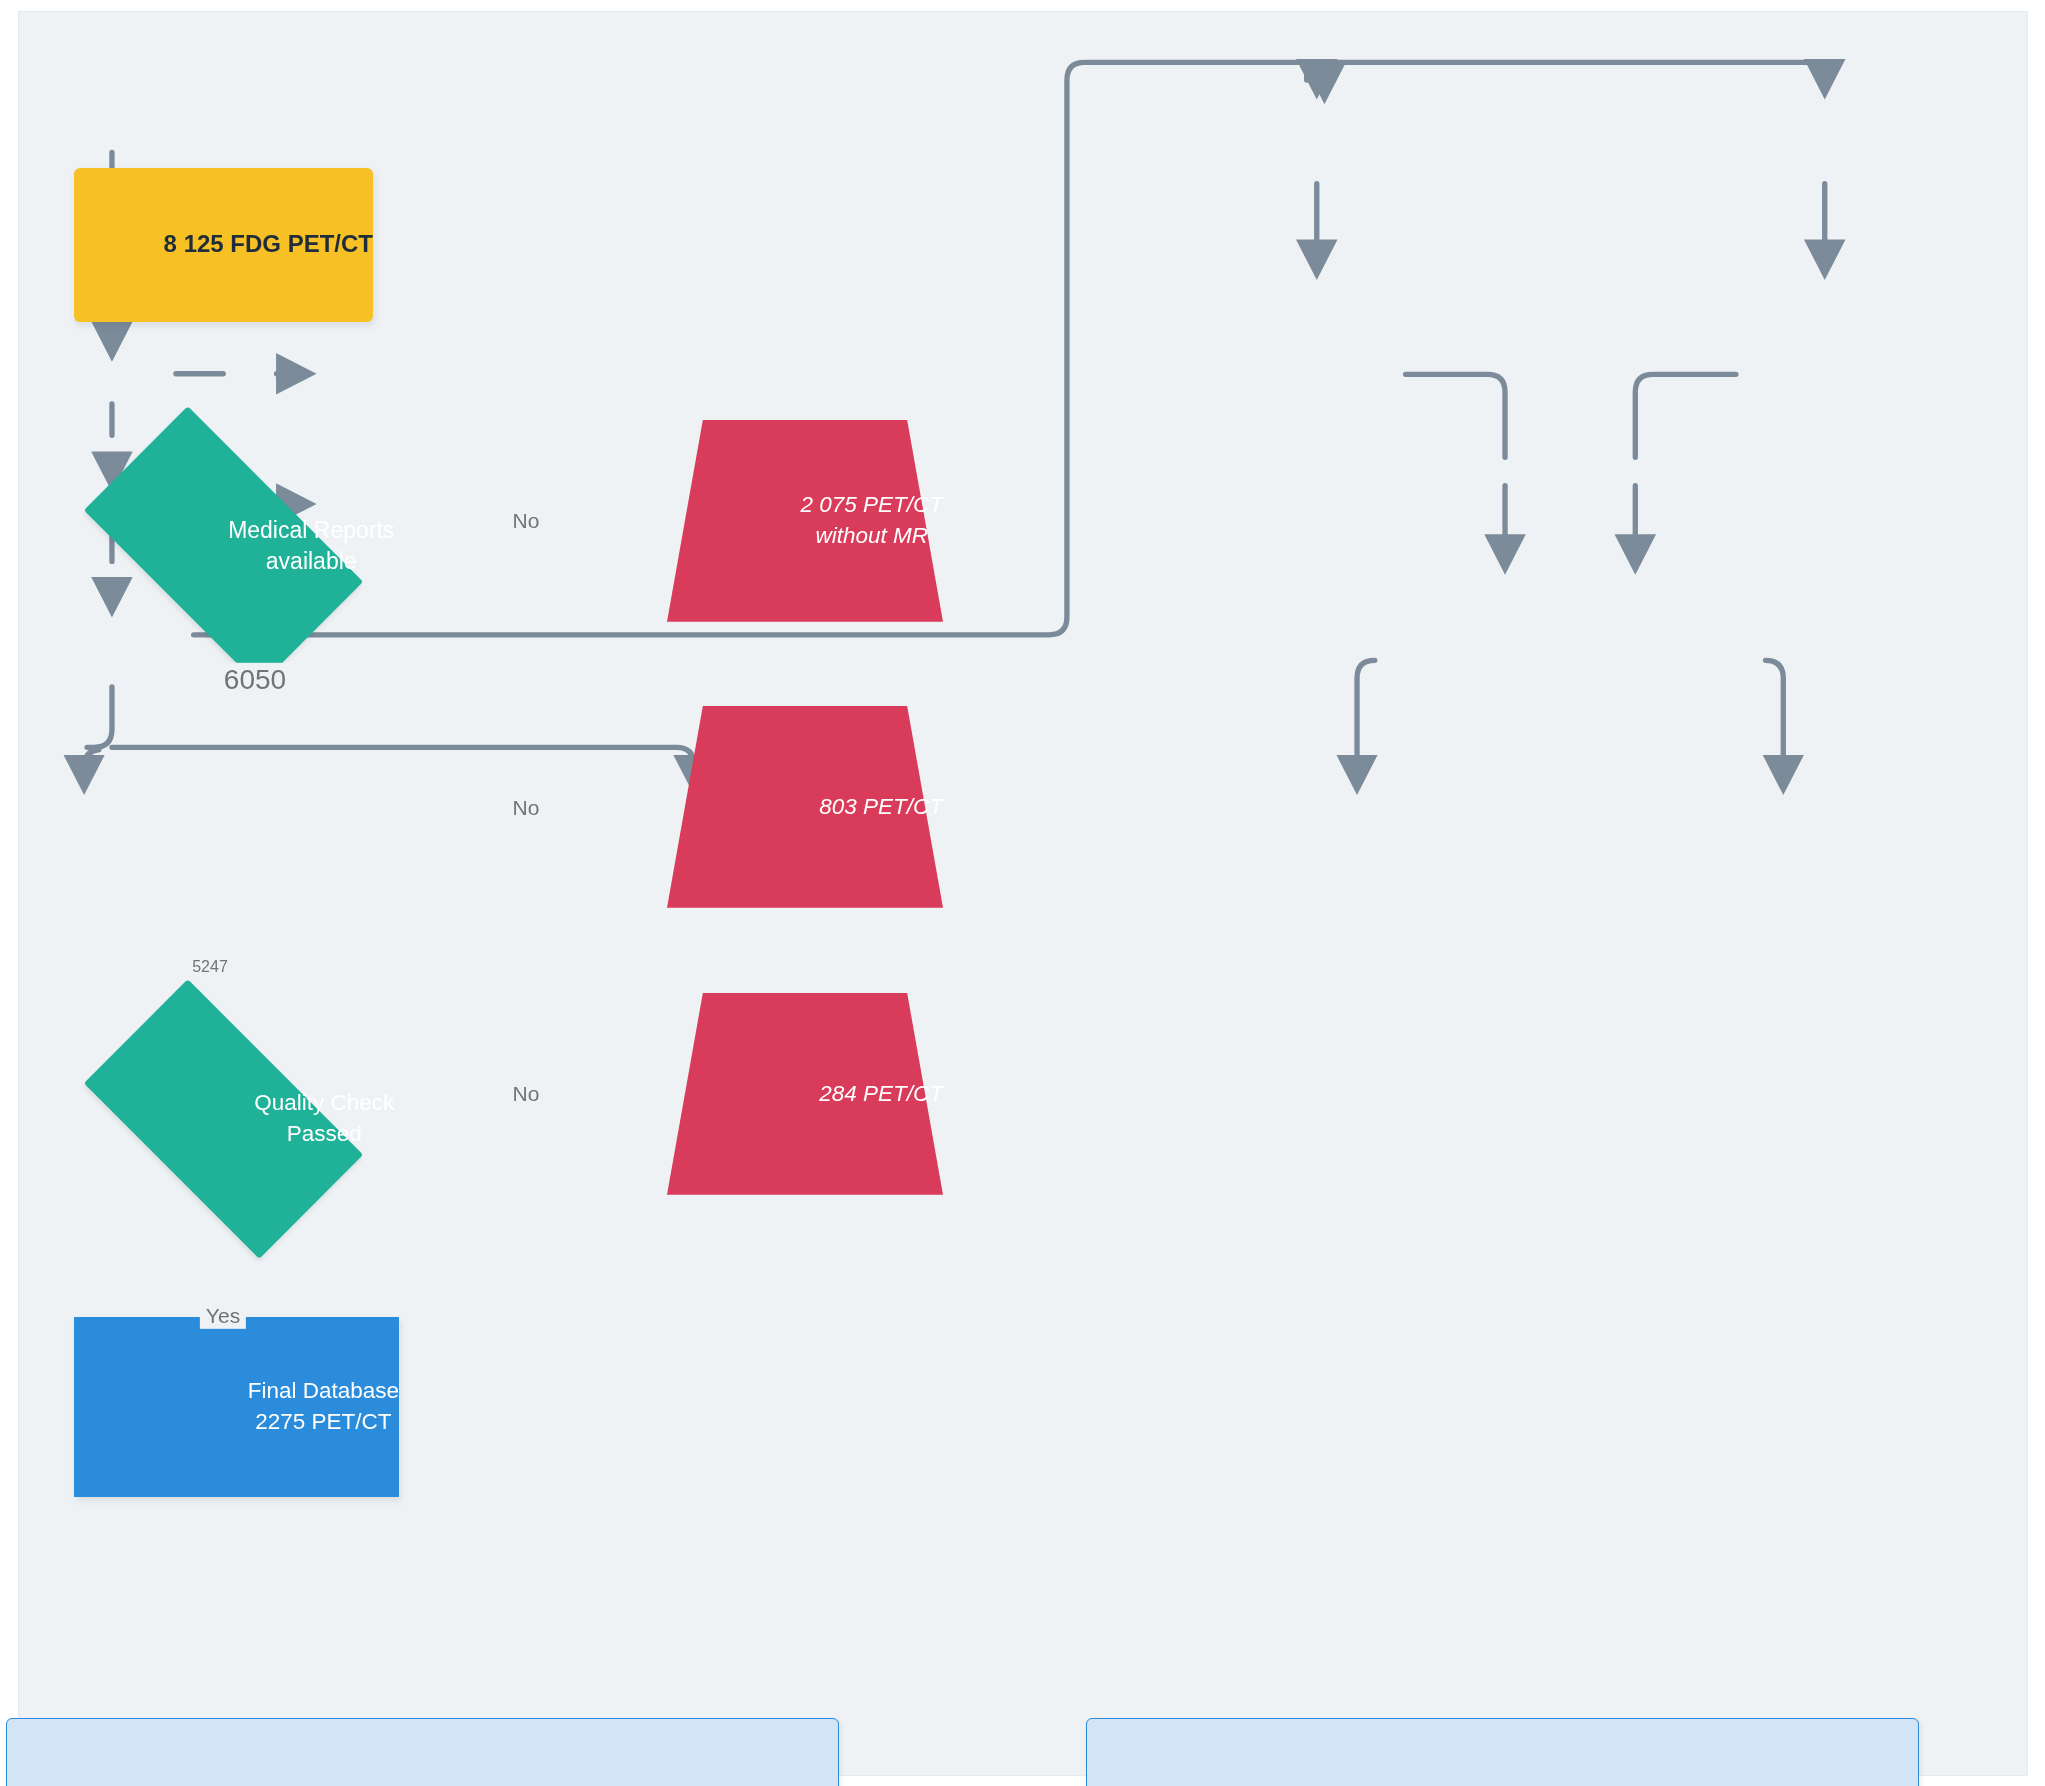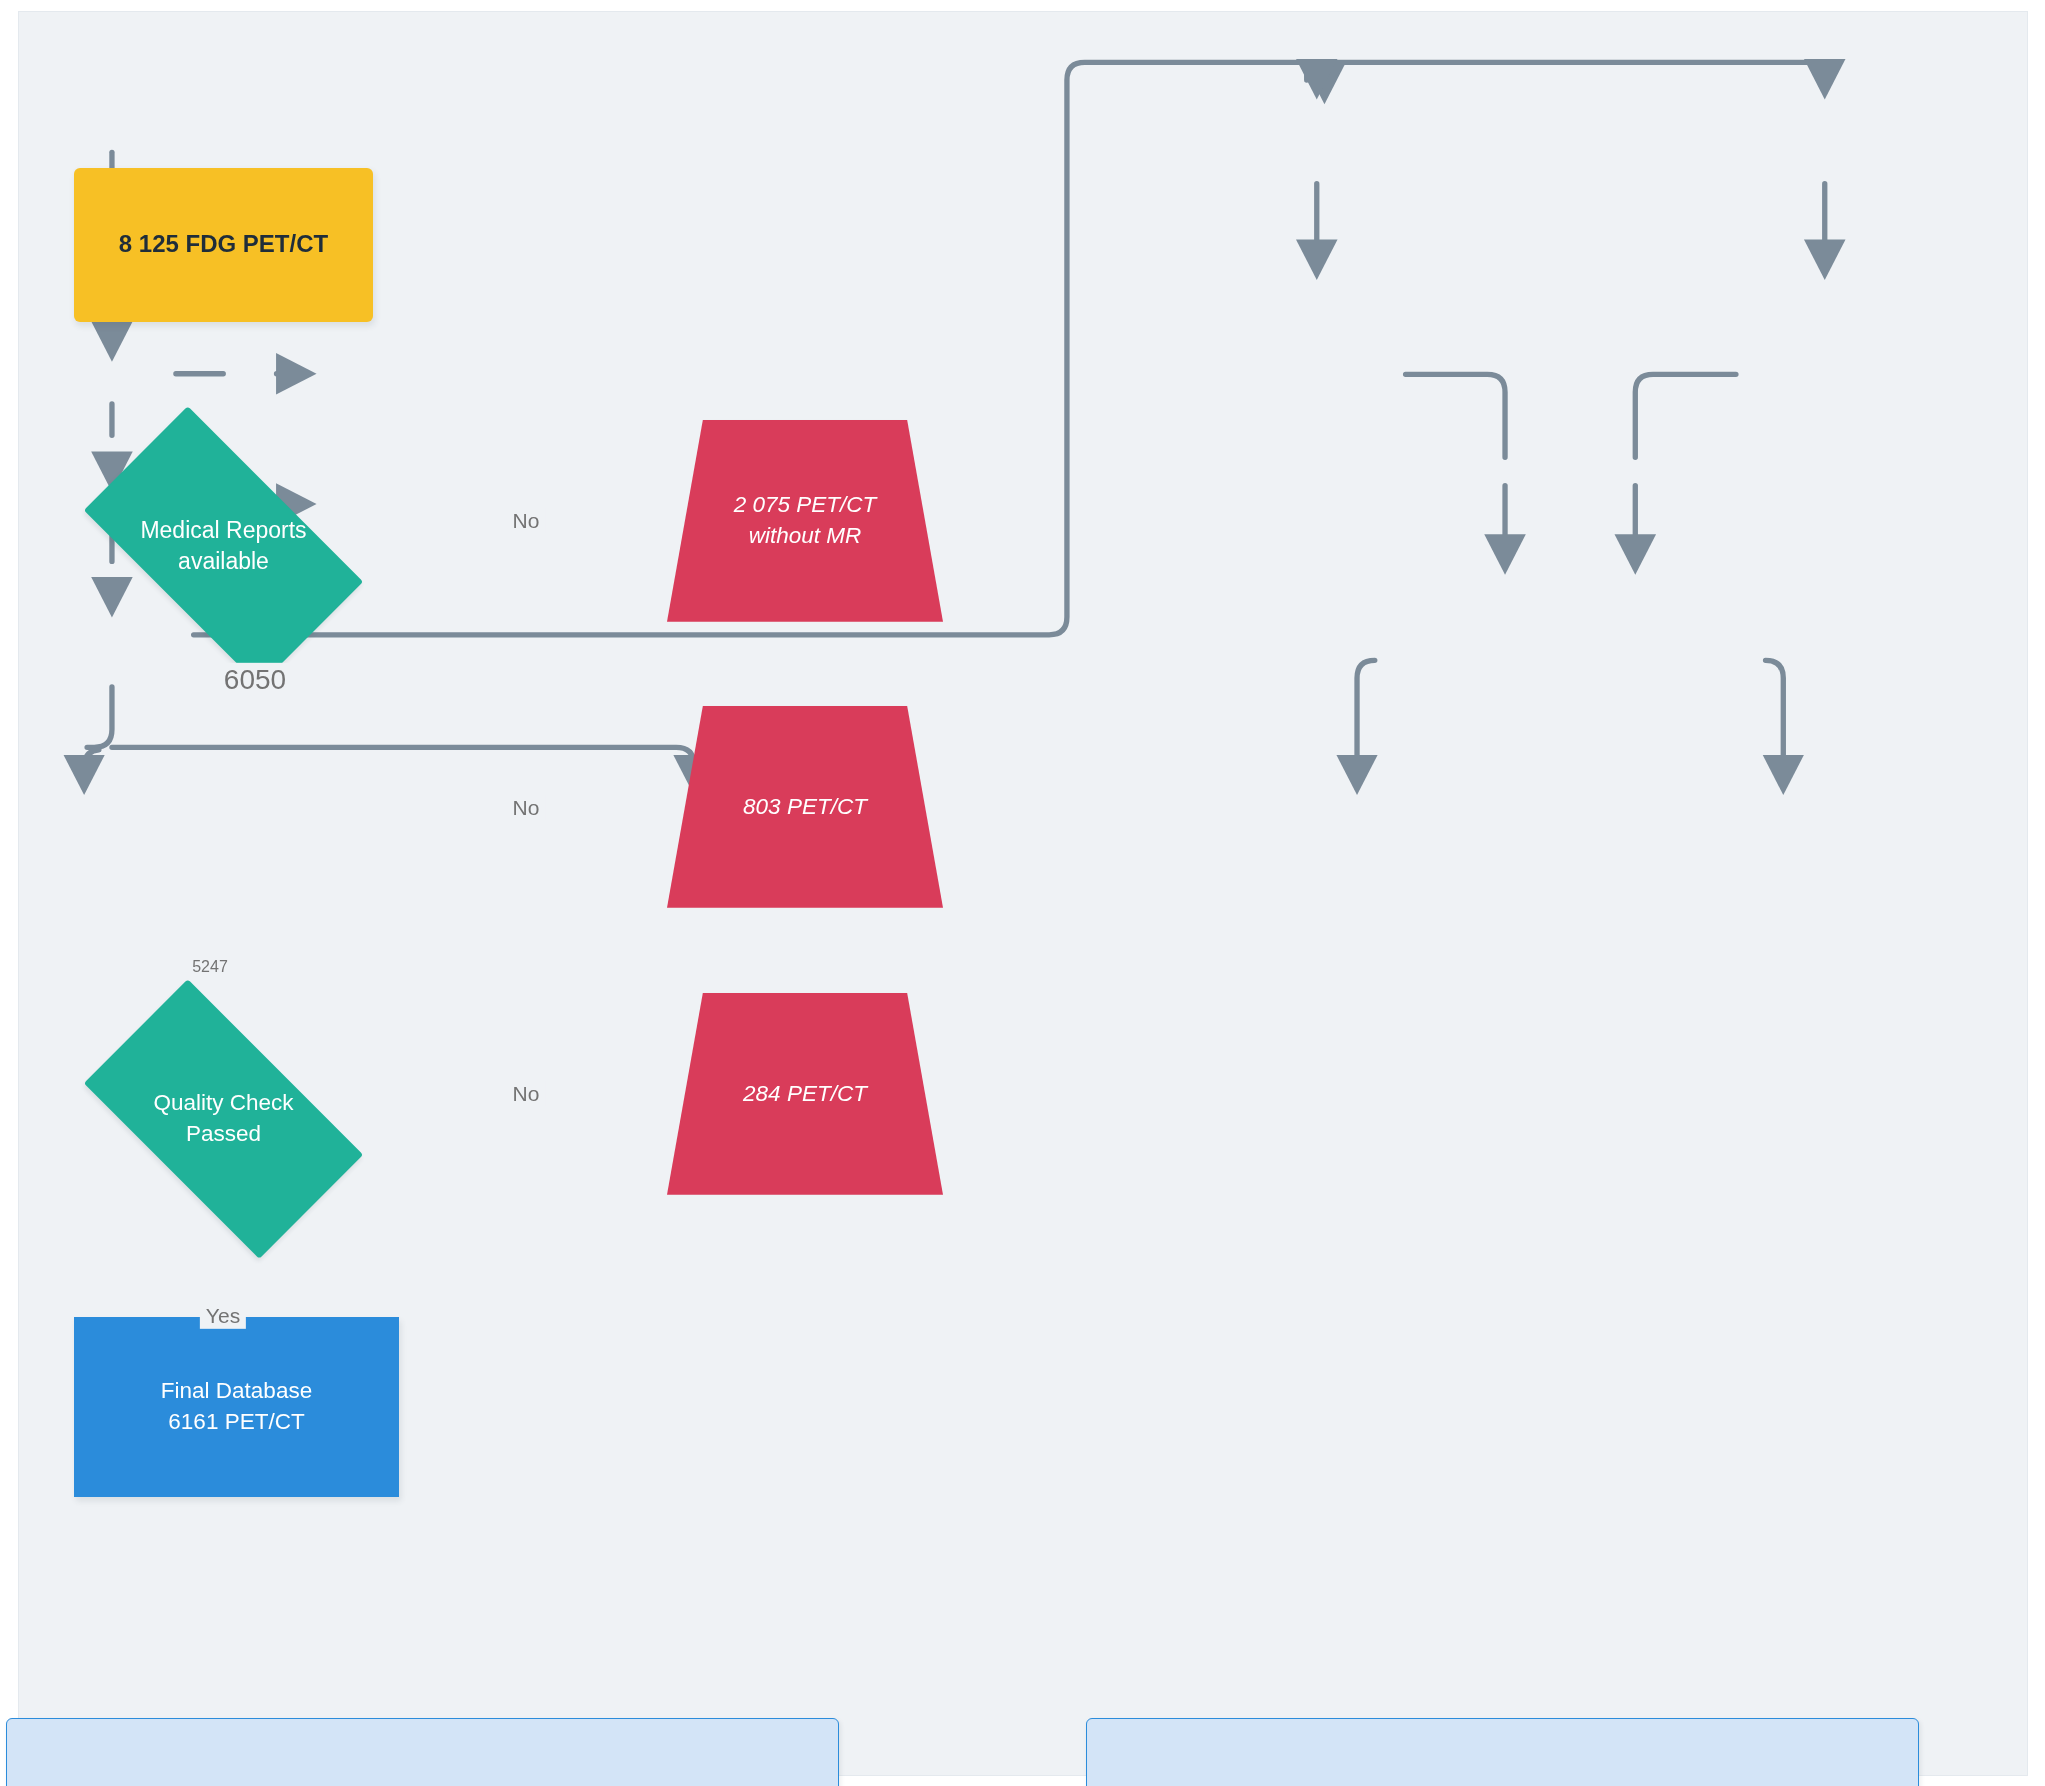--- a/index.html
+++ b/index.html
@@ -30,21 +30,21 @@
     left: 0; top: 0;
     width: 2010px;
     height: 1765px;
     pointer-events: none;
   }
   .node {
     position: absolute;
     box-sizing: border-box;
     display: flex;
     align-items: center;
-    justify-content: center;
+    justify-content: flex-end;
     text-align: center;
     line-height: 1.35;
   }
   .node .txt { white-space: pre-line; }
 
   
   .n-source {
     background: #f7c025;
     color: #1f2d3a;
     border-radius: 6px;
@@ -205,21 +205,21 @@
       <span class="txt">803 PET/CT</span>
     </div>
 
     <div class="node n-excluded" style="left: 648px; top: 981px; width: 276px; height: 202px; font-size: 22.5px;">
       <span class="trap"></span>
       <span class="txt">284 PET/CT</span>
     </div>
 
     <div class="node n-database" style="left: 55px; top: 1305px; width: 325px; height: 180px; font-size: 22.5px;">
       <span class="txt">Final Database
-6161 PET/CT</span>
+2275 PET/CT</span>
     </div>
 
     <div class="node n-set" style="left: -13px; top: 1706px; width: 833px; height: 274px; font-size: 22.5px;">
       
     </div>
 
     <div class="node n-set" style="left: 1067px; top: 1706px; width: 833px; height: 274px; font-size: 22.5px;">
       
     </div>
 

